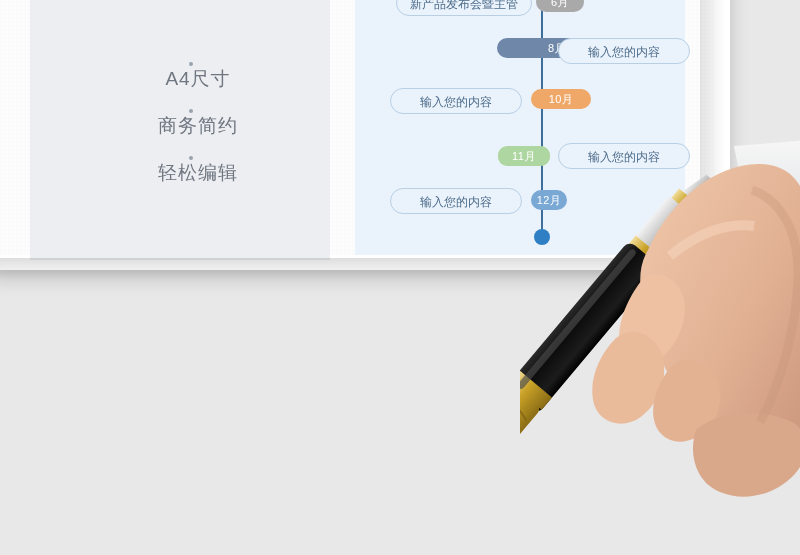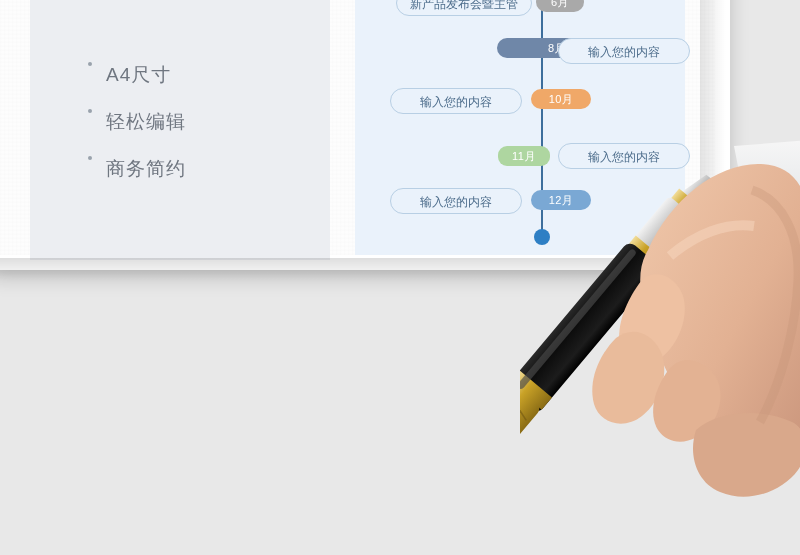--- a/index.html
+++ b/index.html
@@ -80,23 +80,24 @@
     white-space: nowrap;
   }
   .bullet-list {
     position: absolute;
     left: 88px;
     top: 62px;
     width: 220px;
   }
   .bullet-item {
     display: flex;
-    align-items: flex-start;
+    align-items: center;
     height: 36px;
     margin-bottom: 11px;
+    flex-direction: column;
   }
   .bullet-dot {
     width: 4px;
     height: 4px;
     background: #9aa2ad;
     border-radius: 50%;
     margin-right: 14px;
     flex: 0 0 auto;
   }
   .bullet-text {
@@ -203,46 +204,46 @@
   <div class="left-panel"></div>
   <div class="doc-title">时间轴</div>
 
   <div class="bullet-list">
     <div class="bullet-item">
       <span class="bullet-dot"></span>
       <span class="bullet-text">A4尺寸</span>
     </div>
     <div class="bullet-item">
       <span class="bullet-dot"></span>
-      <span class="bullet-text">轻松编辑</span>
+      <span class="bullet-text">商务简约</span>
     </div>
     <div class="bullet-item">
       <span class="bullet-dot"></span>
-      <span class="bullet-text">商务简约</span>
+      <span class="bullet-text">轻松编辑</span>
     </div>
   </div>
 
   <div class="right-panel"></div>
   <div class="timeline-axis"></div>
   <div class="axis-end-dot"></div>
 
   <div class="month-pill" style="left:536px; top:-8px; width:48px; background:#a9a9a9;">6月</div>
 
   <div class="content-pill wide" style="left:396px; top:-10px; width:136px;">新产品发布会暨主管</div>
 
   <div class="month-pill" style="left:497px; top:38px; width:48px; background:#6f87a8;padding-left:36px;">8月</div>
   <div class="content-pill" style="left:558px; top:38px; width:132px;">输入您的内容</div>
 
   <div class="month-pill" style="left:531px; top:89px; width:60px; background:#f0a868;">10月</div>
   <div class="content-pill" style="left:390px; top:88px; width:132px;">输入您的内容</div>
 
   <div class="month-pill" style="left:498px; top:146px; width:52px; background:#aed6a0;border-radius:9px;">11月</div>
   <div class="content-pill" style="left:558px; top:143px; width:132px;">输入您的内容</div>
 
-  <div class="month-pill" style="left:531px; top:190px; width:60px; background:#7aa8d4;">12月</div>
+  <div class="month-pill" style="left:531px; top:190px; width:36px; background:#7aa8d4;">12月</div>
   <div class="content-pill" style="left:390px; top:188px; width:132px;">输入您的内容</div>
 
   <div class="sheet-edge-shadow"></div>
   <div class="sheet-bottom-shadow"></div>
 
   <div class="hand-wrap">
     <svg width="290" height="430" viewBox="0 0 290 430" xmlns="http://www.w3.org/2000/svg">
       <defs>
         <linearGradient id="skin" x1="0" y1="0" x2="1" y2="1">
           <stop offset="0%" stop-color="#f0c8ab"></stop>

